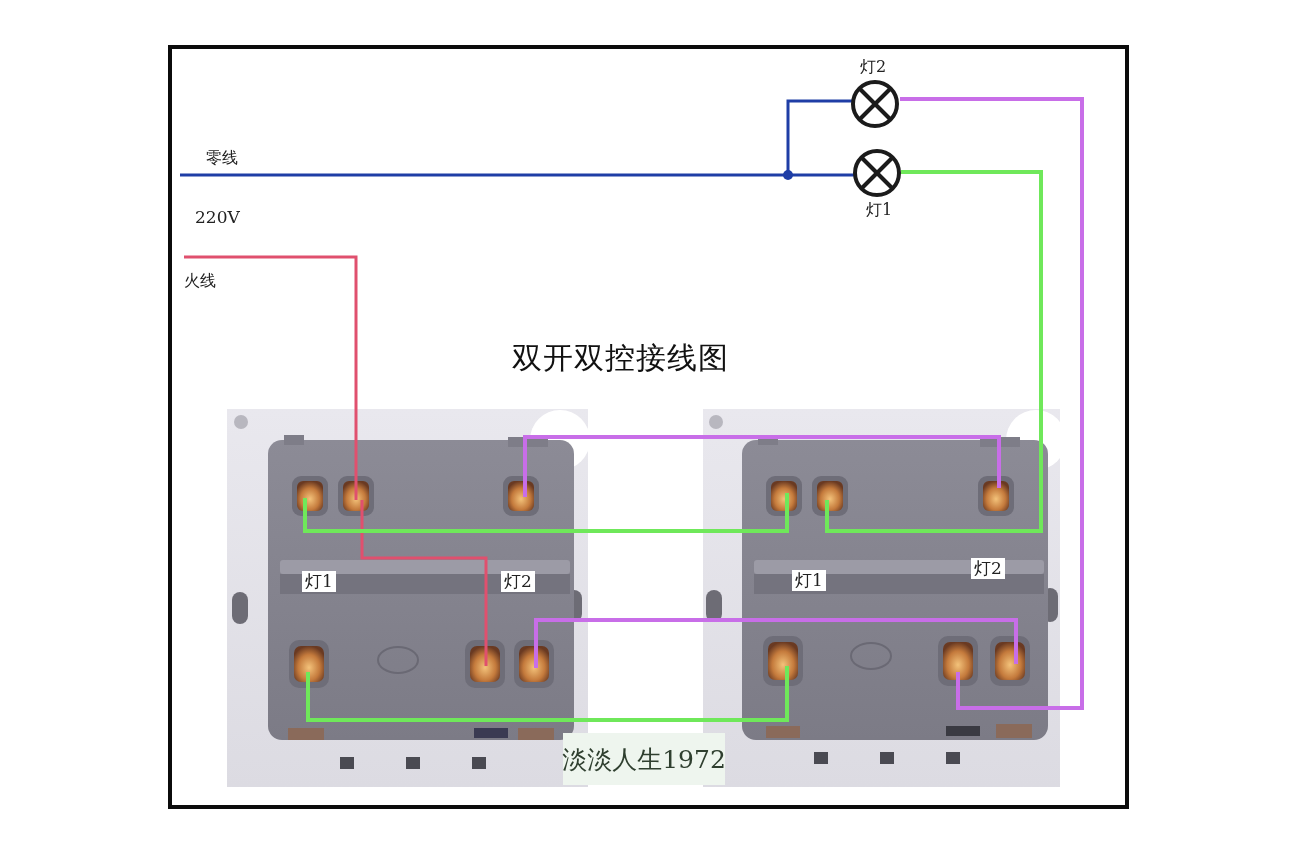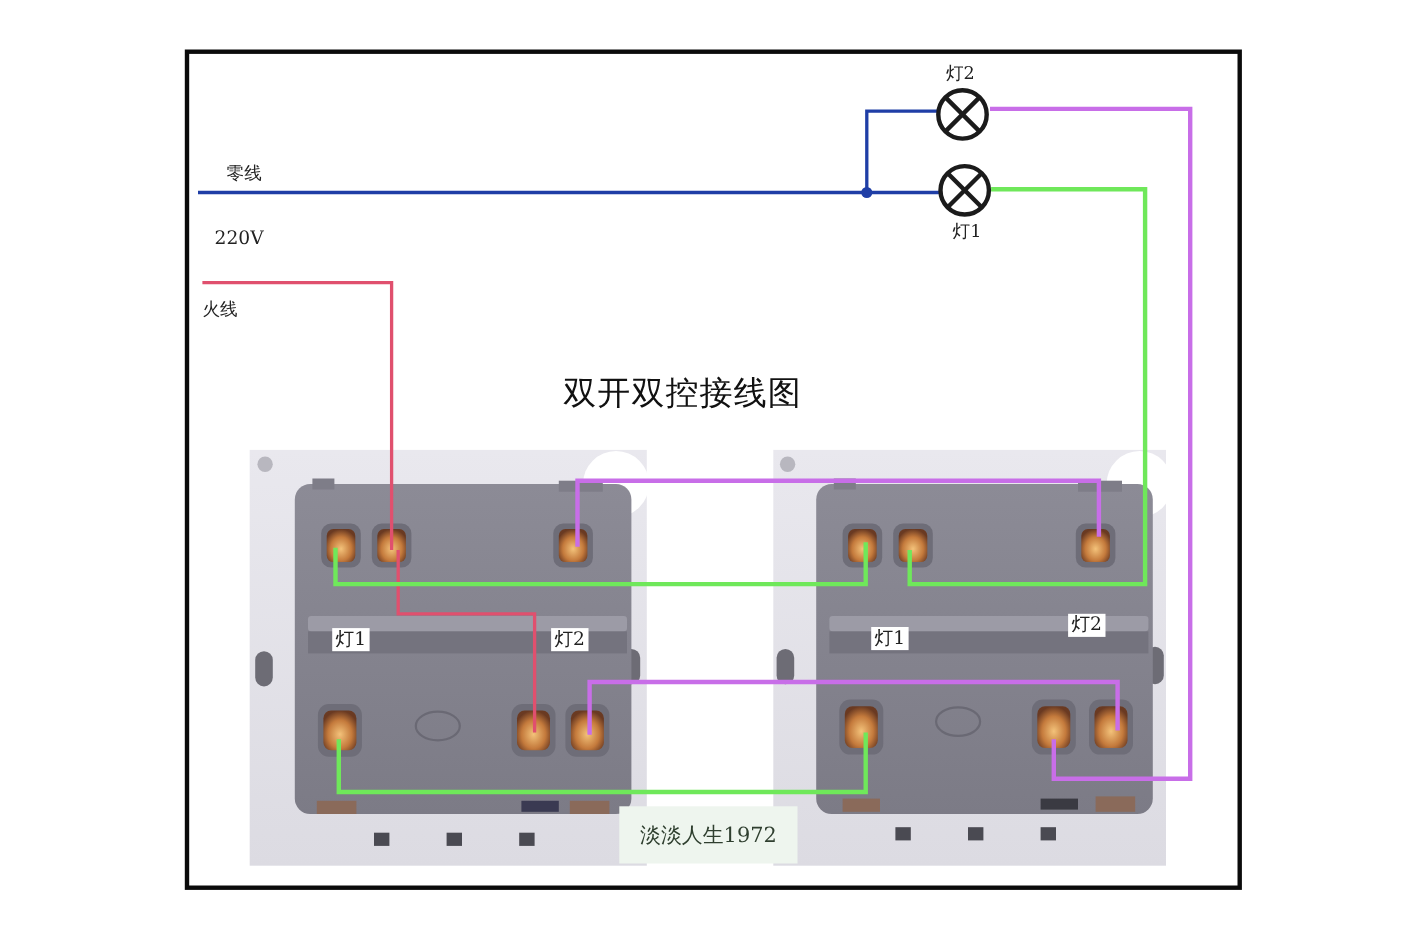--- a/index.html
+++ b/index.html
@@ -57,21 +57,21 @@
       line-height: 1;
       white-space: nowrap;
     }
     .watermark {
       position: absolute;
       left: 563px;
       top: 733px;
       width: 162px;
       height: 52px;
       background: #eef5ee;
-      font-size: 19px;
+      font-size: 25px;
       color: #2f3f2f;
       display: flex;
       align-items: center;
       justify-content: center;
       white-space: nowrap;
     }
   </style>
 </head>
 <body>
 

